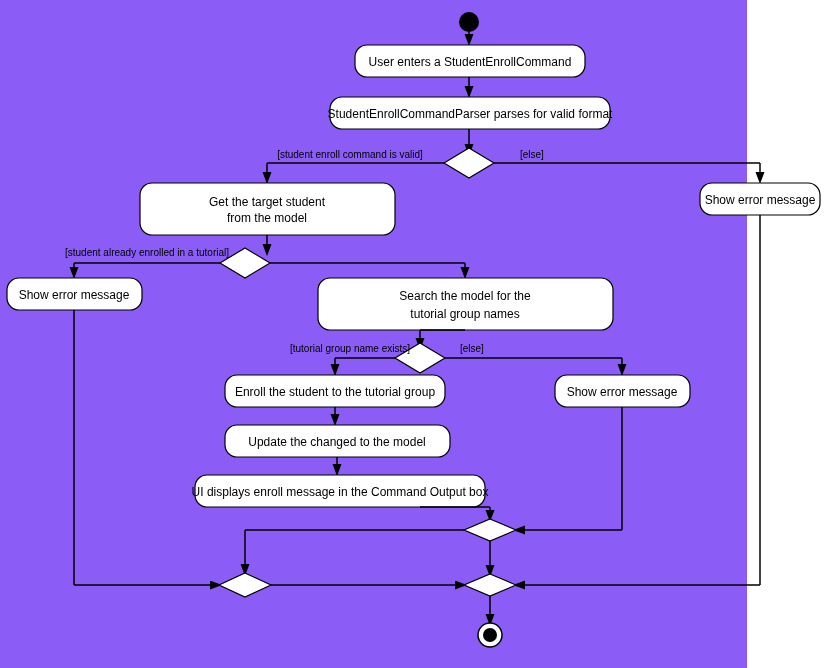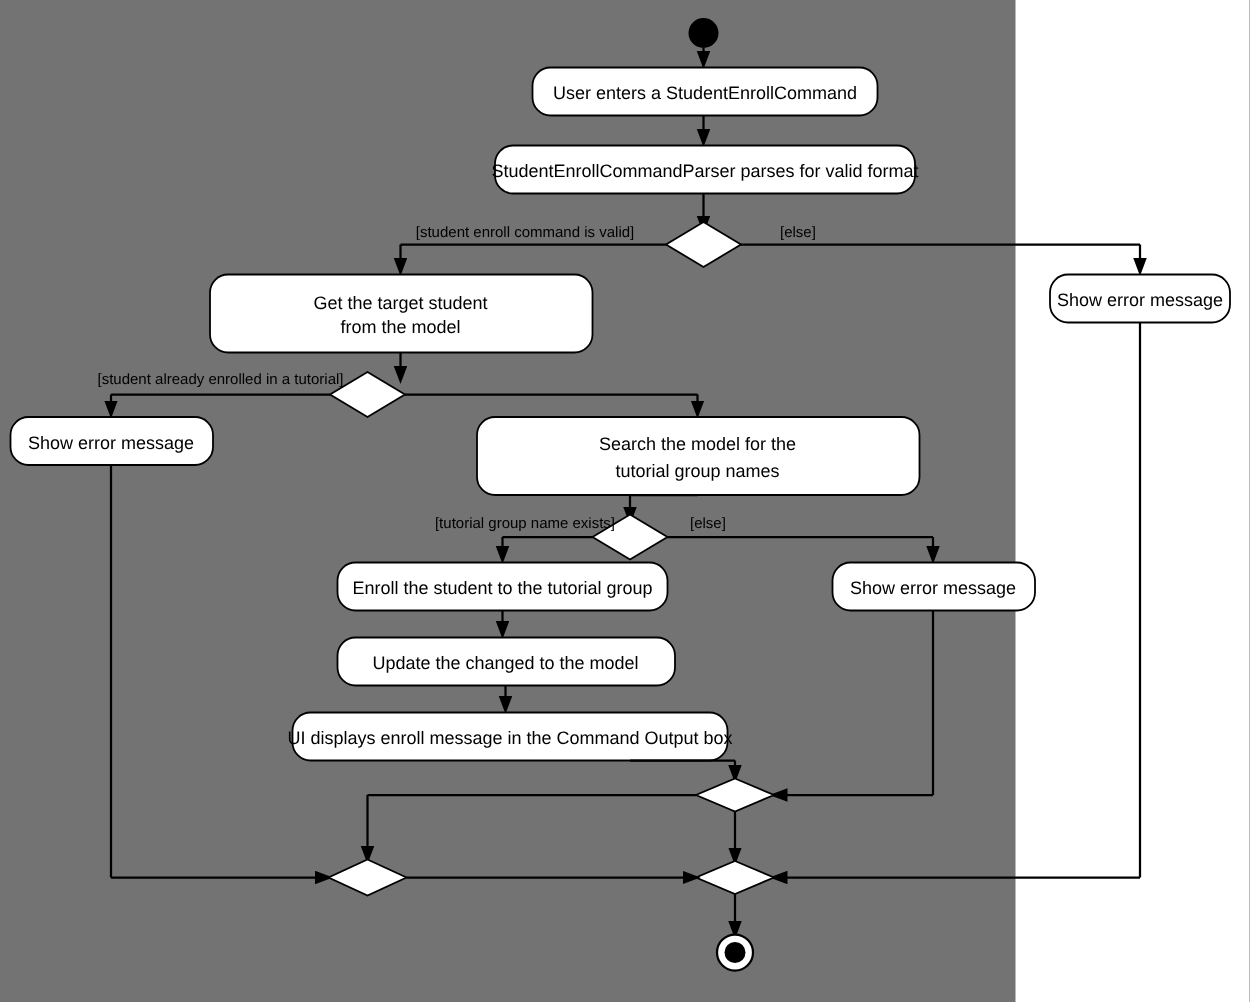--- a/index.html
+++ b/index.html
@@ -6,23 +6,23 @@
     body {
       background: #fff;
       font-family: Arial, sans-serif;
       font-size: 12px;
       width: 833px;
       height: 668px;
       overflow: hidden;
     }
     #diagram-container {
       position: relative;
-      width: 677px;
+      width: 747px;
       height: 668px;
-      background: #737373;
+      background: #8b5cf6;
     }
     svg {
       position: absolute;
       top: 0; left: 0;
       width: 833px;
       height: 668px;
     }
     .node-label {
       font-family: Arial, sans-serif;
       font-size: 12px;

